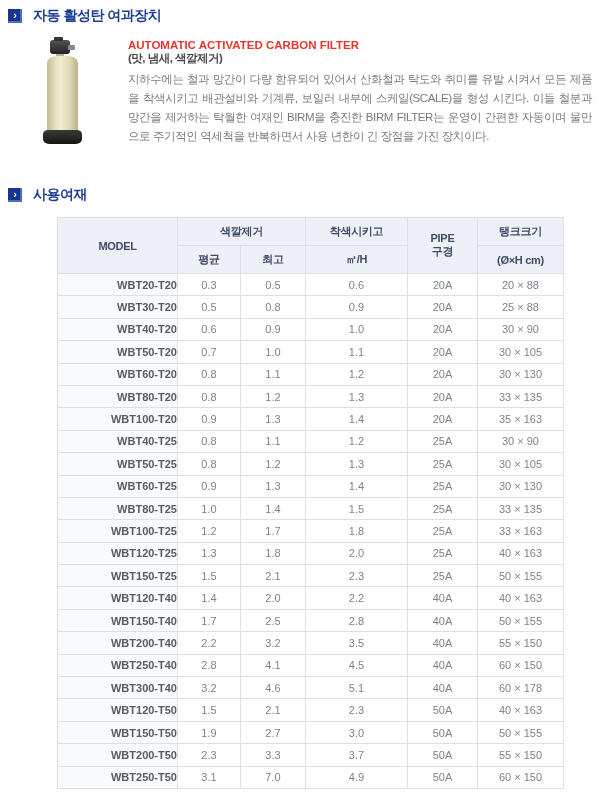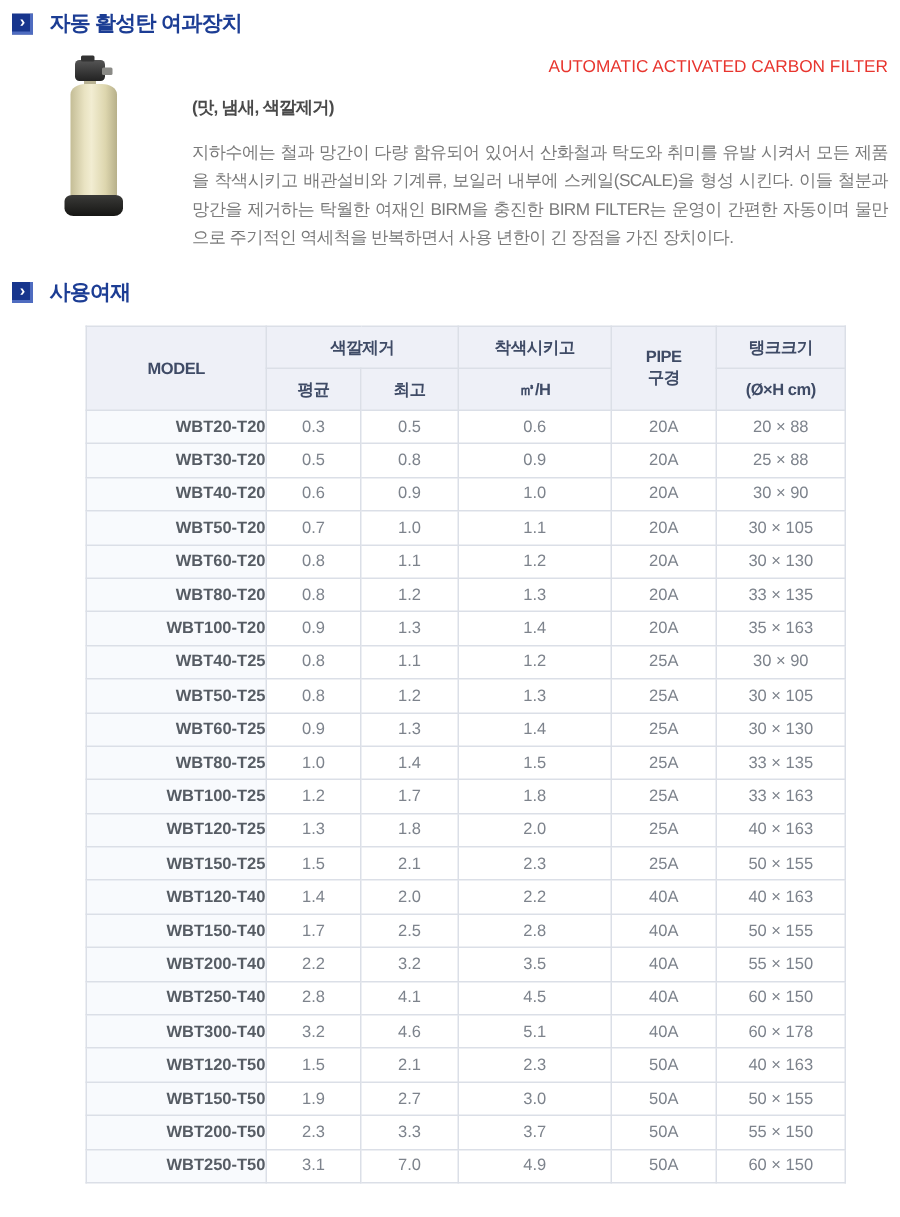--- a/index.html
+++ b/index.html
@@ -46,24 +46,24 @@
     position: absolute; left: 19px; top: 20px; width: 31px; height: 77px;
     background: linear-gradient(90deg,#c4bd96 0%, #e9e3c2 30%, #f2edd2 45%, #ddd6ae 75%, #b7b08a 100%);
     border-radius: 10px 10px 4px 4px / 7px 7px 3px 3px;
   }
   .tank-base {
     position: absolute; left: 15px; top: 94px; width: 39px; height: 14px;
     background: linear-gradient(180deg,#3a3a38,#161614);
     border-radius: 5px 5px 6px 6px / 4px 4px 5px 5px;
   }
   .product-text { position: absolute; left: 128px; top: 39px; width: 464px; }
-  .product-name-en { font-size: 11.5px; font-weight: normal; color: #e8352e; letter-spacing: 0; text-align: right; }
-  .product-name-sub { font-size: 11.5px; font-weight: bold; color: #4a4a4a; margin-top: 13px; letter-spacing: -0.5px; }
+  .product-name-en { font-size: 11.5px; font-weight: bold; color: #e8352e; letter-spacing: 0; }
+  .product-name-sub { font-size: 11.5px; font-weight: bold; color: #4a4a4a; margin-top: 0; letter-spacing: -0.5px; }
   .product-desc {
-    margin-top: 14px; font-size: 11.5px; color: #7a7a7a; line-height: 19px;
+    margin-top: 4px; font-size: 11.5px; color: #7a7a7a; line-height: 19px;
     text-align: justify; letter-spacing: -0.4px; word-break: break-all;
   }
 
   
   .spec-table-wrap { position: absolute; left: 57px; top: 217px; width: 506px; }
   table.spec { width: 100%; border-collapse: collapse; table-layout: fixed; }
   table.spec col.c-model { width: 120px; }
   table.spec col.c-avg   { width: 63px; }
   table.spec col.c-max   { width: 65px; }
   table.spec col.c-bw    { width: 102px; }

